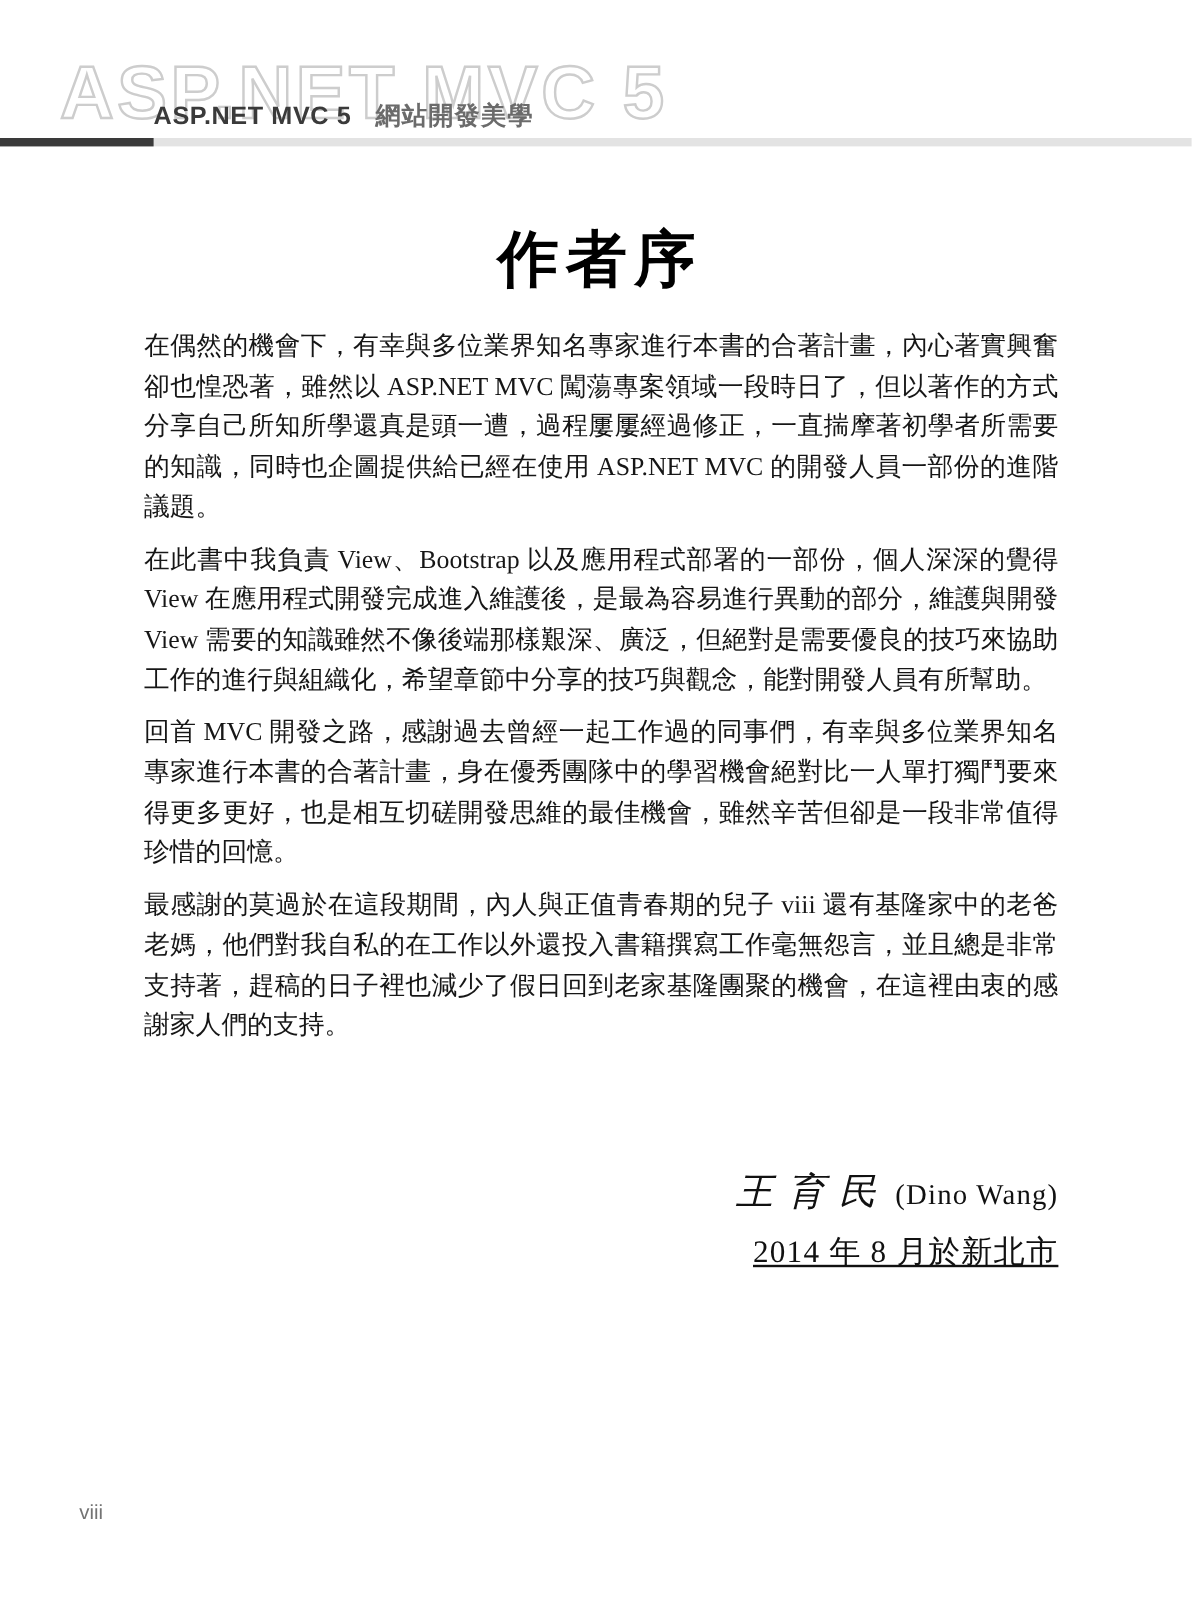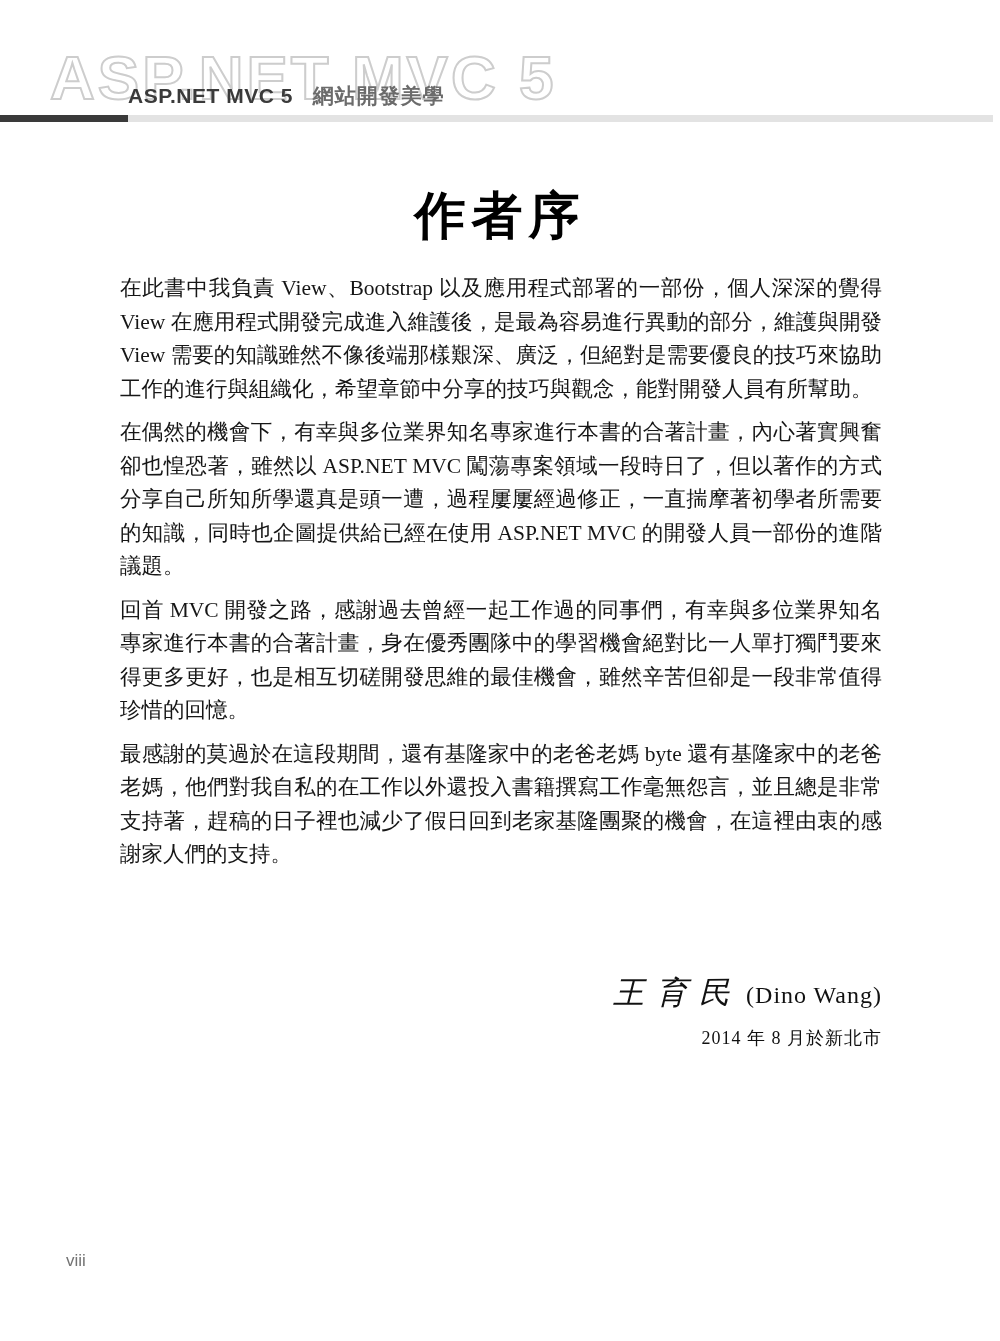--- a/index.html
+++ b/index.html
@@ -101,21 +101,21 @@
     font-family: "DejaVu Serif", serif;
     font-style: italic;
     font-size: 31px;
     letter-spacing: 12px;
   }
   .sig-name-en {
     font-size: 24px;
     letter-spacing: 1px;
   }
   .sig-url { font-size: 24px; margin-bottom: 7px; }
-  .sig-date { font-size: 18px; letter-spacing: 1px; }
+  .sig-date { font-size: 26px; letter-spacing: 1px; text-decoration: underline; }
 
   
   .page-number {
     position: absolute;
     left: 66px;
     top: 1251px;
     font-family: "Liberation Sans", "DejaVu Sans", sans-serif;
     font-size: 17px;
     color: #737373;
   }
@@ -129,24 +129,24 @@
   <span class="en">ASP.NET MVC 5</span><span class="zh">網站開發美學</span>
 </div>
 
 <div class="header-bar">
   <div class="dark-segment"></div>
 </div>
 
 <h1 class="doc-title">作者序</h1>
 
 <div class="content">
+  <p>在偶然的機會下，有幸與多位業界知名專家進行本書的合著計畫，內心著實興奮卻也惶恐著，雖然以 ASP.NET MVC 闖蕩專案領域一段時日了，但以著作的方式分享自己所知所學還真是頭一遭，過程屢屢經過修正，一直揣摩著初學者所需要的知識，同時也企圖提供給已經在使用 ASP.NET MVC 的開發人員一部份的進階議題。</p>
   <p>在此書中我負責 View、Bootstrap 以及應用程式部署的一部份，個人深深的覺得 View 在應用程式開發完成進入維護後，是最為容易進行異動的部分，維護與開發 View 需要的知識雖然不像後端那樣艱深、廣泛，但絕對是需要優良的技巧來協助工作的進行與組織化，希望章節中分享的技巧與觀念，能對開發人員有所幫助。</p>
-  <p>在偶然的機會下，有幸與多位業界知名專家進行本書的合著計畫，內心著實興奮卻也惶恐著，雖然以 ASP.NET MVC 闖蕩專案領域一段時日了，但以著作的方式分享自己所知所學還真是頭一遭，過程屢屢經過修正，一直揣摩著初學者所需要的知識，同時也企圖提供給已經在使用 ASP.NET MVC 的開發人員一部份的進階議題。</p>
   <p>回首 MVC 開發之路，感謝過去曾經一起工作過的同事們，有幸與多位業界知名專家進行本書的合著計畫，身在優秀團隊中的學習機會絕對比一人單打獨鬥要來得更多更好，也是相互切磋開發思維的最佳機會，雖然辛苦但卻是一段非常值得珍惜的回憶。</p>
-  <p>最感謝的莫過於在這段期間，還有基隆家中的老爸老媽 byte 還有基隆家中的老爸老媽，他們對我自私的在工作以外還投入書籍撰寫工作毫無怨言，並且總是非常支持著，趕稿的日子裡也減少了假日回到老家基隆團聚的機會，在這裡由衷的感謝家人們的支持。</p>
+  <p>最感謝的莫過於在這段期間，內人與正值青春期的兒子 viii 還有基隆家中的老爸老媽，他們對我自私的在工作以外還投入書籍撰寫工作毫無怨言，並且總是非常支持著，趕稿的日子裡也減少了假日回到老家基隆團聚的機會，在這裡由衷的感謝家人們的支持。</p>
 </div>
 
 <div class="signature">
   <div class="sig-line-name">
     <span class="sig-name-zh">王育民</span>
     <span class="sig-name-en">(Dino Wang)</span>
   </div>
   <div class="sig-date">2014 年 8 月於新北市</div>
 </div>
 

